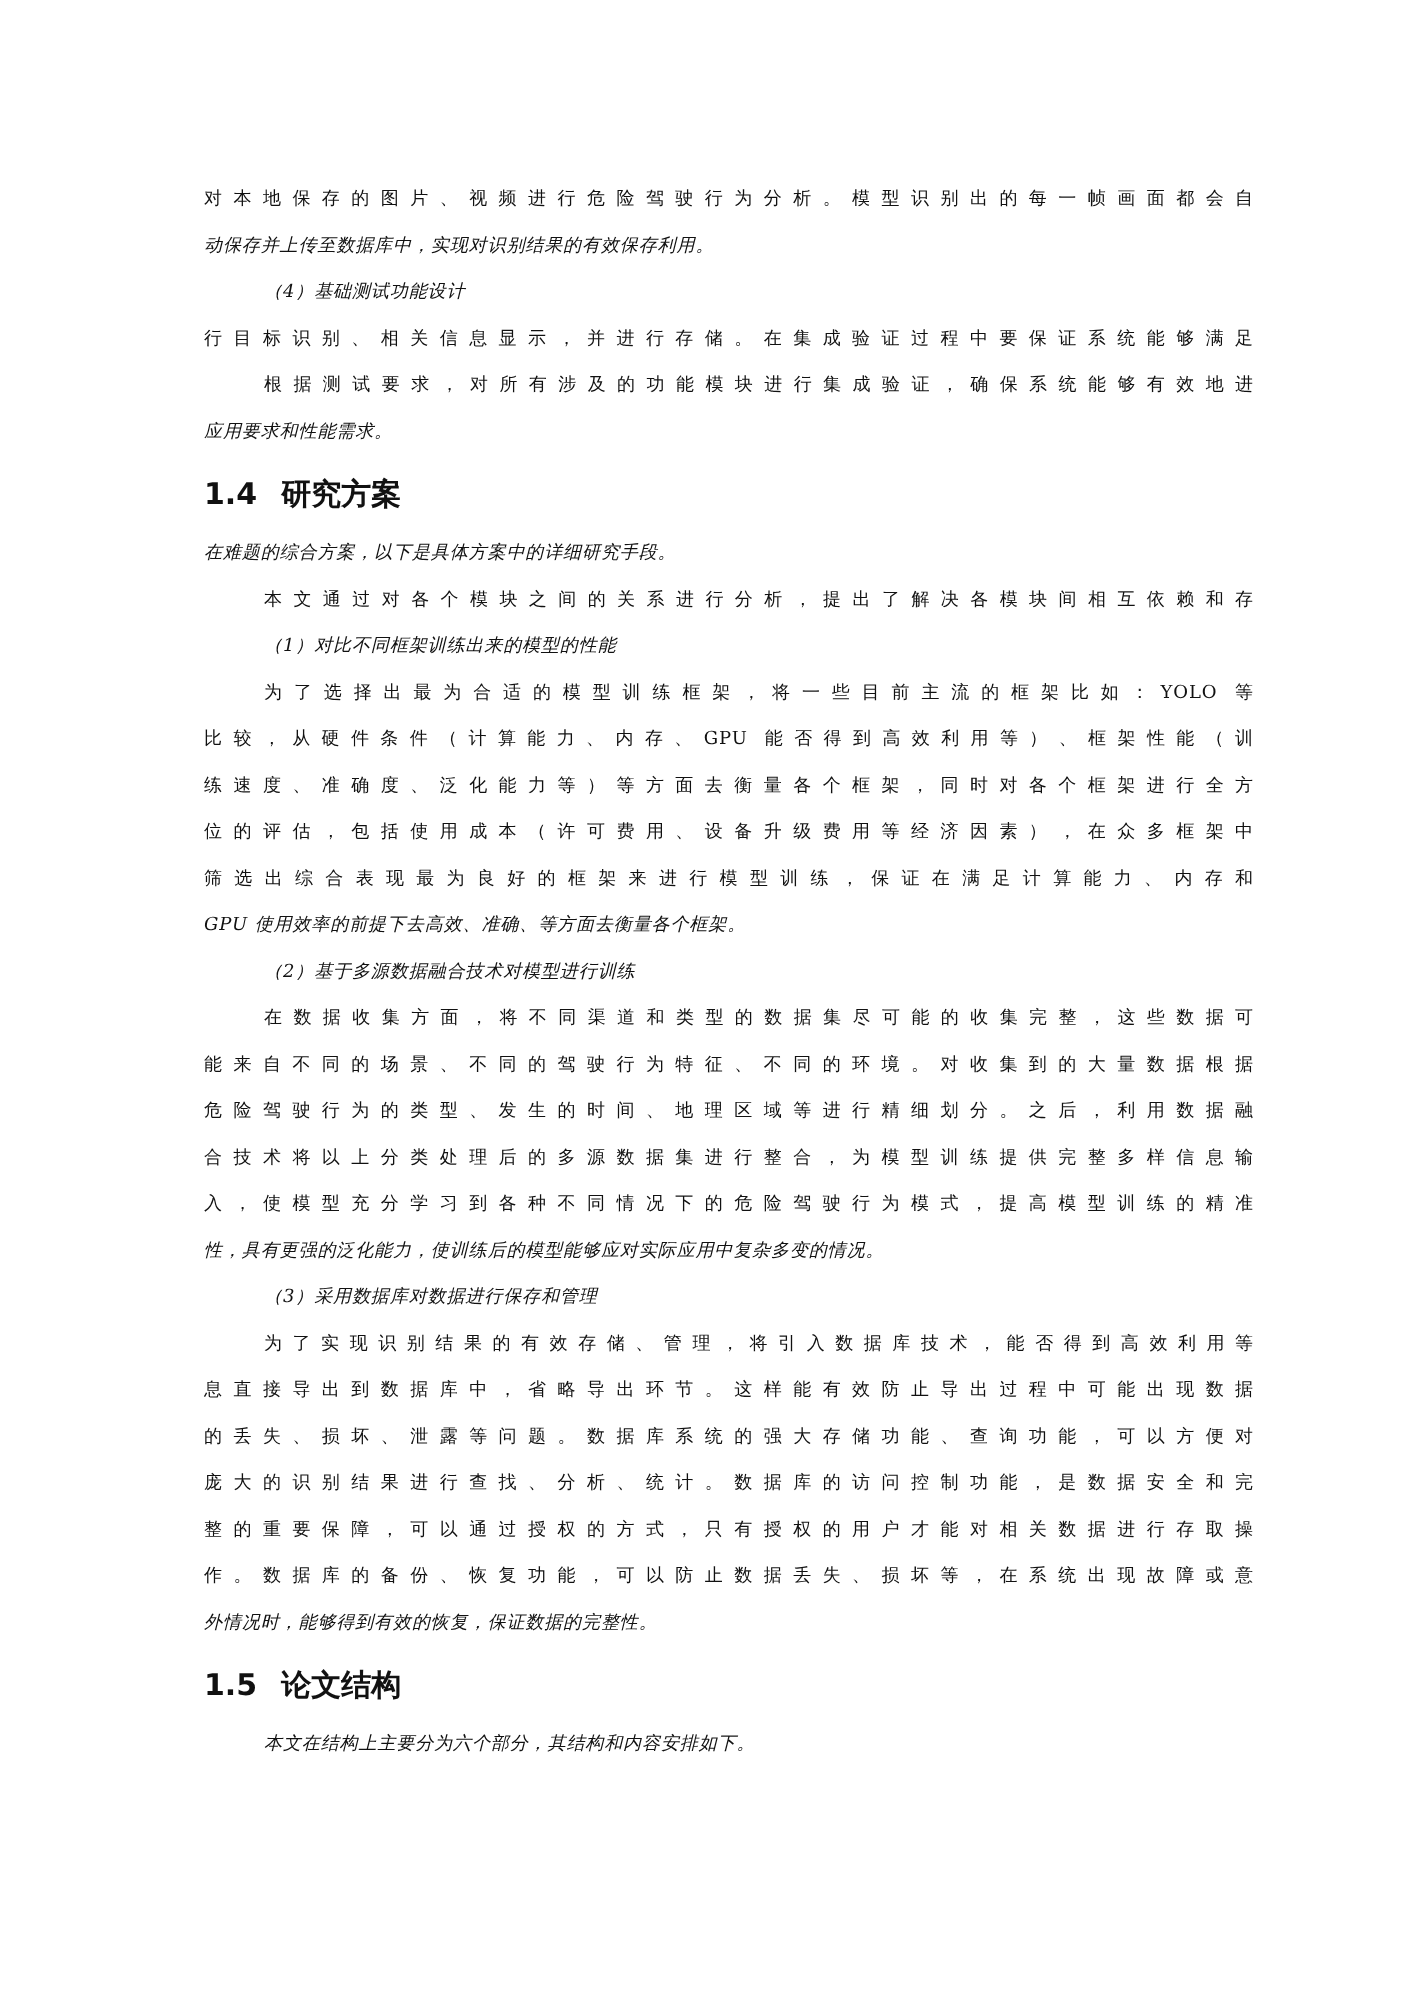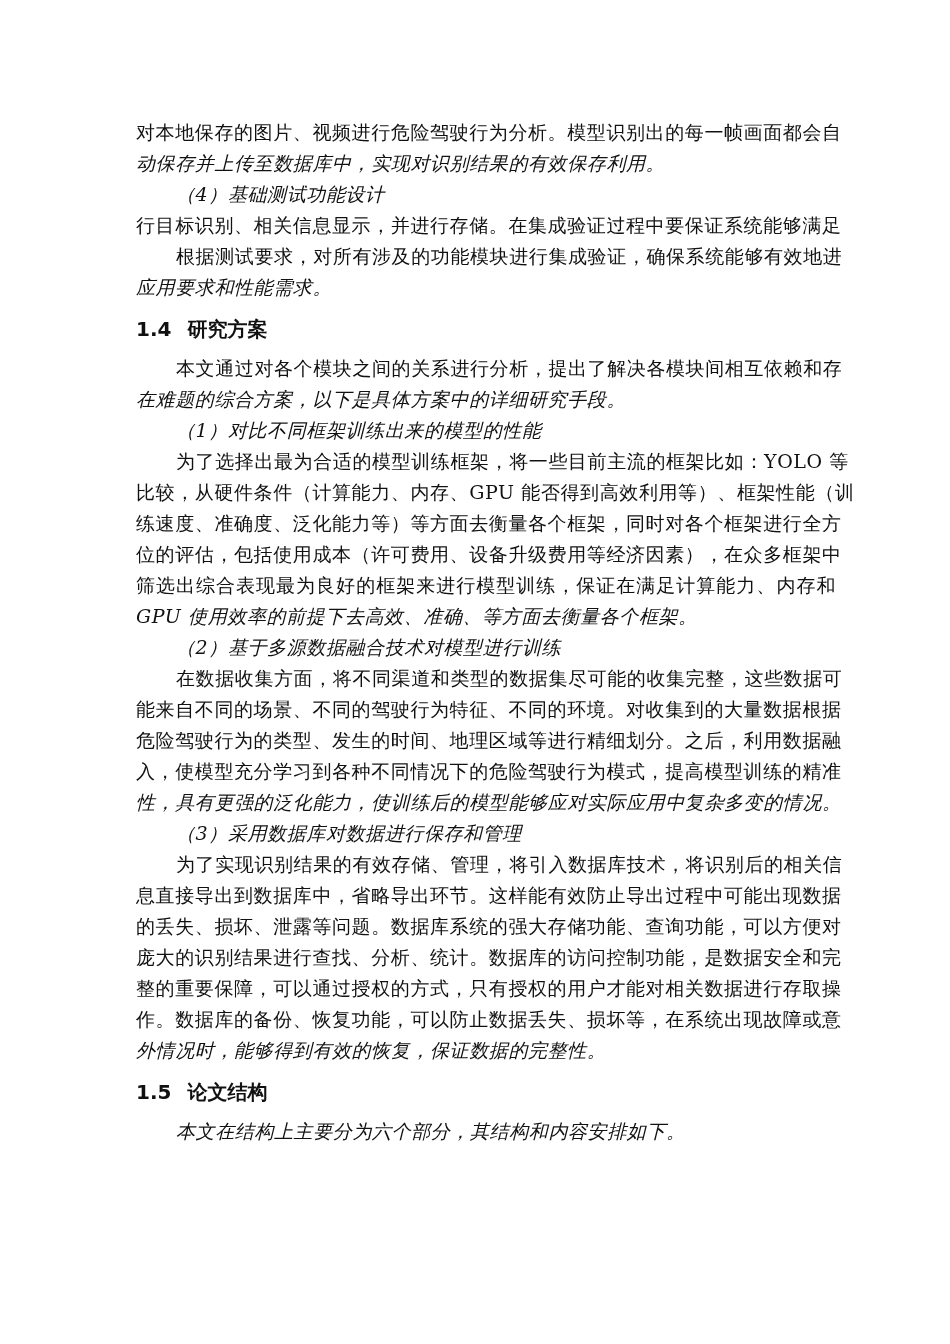--- a/index.html
+++ b/index.html
@@ -3,21 +3,21 @@
 <meta charset="utf-8">
 <style>
   html, body { margin: 0; padding: 0; background: #ffffff; }
   body { width: 950px; height: 1344px; position: relative; overflow: hidden; }
   .page {
     position: absolute; left: 136px; top: 117px; width: 700px;
     font-family: "DejaVu Serif", "Liberation Serif", serif;
     color: #111111;
   }
   .line {
-    height: 31px; line-height: 31px; font-size: 19px;
+    height: 31px; line-height: 31px; font-size: 12px;
     white-space: nowrap; letter-spacing: 0.6px;
     text-align: justify; text-align-last: justify;
   }
   .line.last { text-align-last: left; font-style: italic; }
   .indent { padding-left: 40px; }
   .heading {
     font-family: "DejaVu Sans", "Liberation Sans", sans-serif;
     font-weight: bold; font-size: 20px; height: 44px; line-height: 44px;
     margin-top: 4px; margin-bottom: 2px;
   }
@@ -33,40 +33,41 @@
 
   <div class="line last indent">（4）基础测试功能设计</div>
   <div class="line">行目标识别、相关信息显示，并进行存储。在集成验证过程中要保证系统能够满足</div>
   <div class="line indent">根据测试要求，对所有涉及的功能模块进行集成验证，确保系统能够有效地进</div>
   <div class="line last">应用要求和性能需求。</div>
 
   <div class="heading">
     <span class="num">1.4</span><span>研究方案</span>
   </div>
 
+  <div class="line last">在难题的综合方案，以下是具体方案中的详细研究手段。</div>
   <div class="line indent">本文通过对各个模块之间的关系进行分析，提出了解决各模块间相互依赖和存</div>
-  <div class="line last">在难题的综合方案，以下是具体方案中的详细研究手段。</div>
 
   <div class="line last indent">（1）对比不同框架训练出来的模型的性能</div>
   <div class="line indent">为了选择出最为合适的模型训练框架，将一些目前主流的框架比如：YOLO 等</div>
   <div class="line">比较，从硬件条件（计算能力、内存、GPU 能否得到高效利用等）、框架性能（训</div>
   <div class="line">练速度、准确度、泛化能力等）等方面去衡量各个框架，同时对各个框架进行全方</div>
   <div class="line">位的评估，包括使用成本（许可费用、设备升级费用等经济因素），在众多框架中</div>
   <div class="line">筛选出综合表现最为良好的框架来进行模型训练，保证在满足计算能力、内存和</div>
   <div class="line last">GPU 使用效率的前提下去高效、准确、等方面去衡量各个框架。</div>
 
   <div class="line last indent">（2）基于多源数据融合技术对模型进行训练</div>
   <div class="line indent">在数据收集方面，将不同渠道和类型的数据集尽可能的收集完整，这些数据可</div>
   <div class="line">能来自不同的场景、不同的驾驶行为特征、不同的环境。对收集到的大量数据根据</div>
   <div class="line">危险驾驶行为的类型、发生的时间、地理区域等进行精细划分。之后，利用数据融</div>
+  <div class="line">合技术将以上分类处理后的多源数据集进行整合，为模型训练提供完整多样信息输</div>
   <div class="line">入，使模型充分学习到各种不同情况下的危险驾驶行为模式，提高模型训练的精准</div>
   <div class="line last">性，具有更强的泛化能力，使训练后的模型能够应对实际应用中复杂多变的情况。</div>
 
   <div class="line last indent">（3）采用数据库对数据进行保存和管理</div>
-  <div class="line indent">为了实现识别结果的有效存储、管理，将引入数据库技术，将识别后的相关信</div>
+  <div class="line indent">为了实现识别结果的有效存储、管理，将引入数据库技术，能否得到高效利用等</div>
   <div class="line">息直接导出到数据库中，省略导出环节。这样能有效防止导出过程中可能出现数据</div>
   <div class="line">的丢失、损坏、泄露等问题。数据库系统的强大存储功能、查询功能，可以方便对</div>
   <div class="line">庞大的识别结果进行查找、分析、统计。数据库的访问控制功能，是数据安全和完</div>
   <div class="line">整的重要保障，可以通过授权的方式，只有授权的用户才能对相关数据进行存取操</div>
   <div class="line">作。数据库的备份、恢复功能，可以防止数据丢失、损坏等，在系统出现故障或意</div>
   <div class="line last">外情况时，能够得到有效的恢复，保证数据的完整性。</div>
 
   <div class="heading">
     <span class="num">1.5</span><span>论文结构</span>
   </div>

